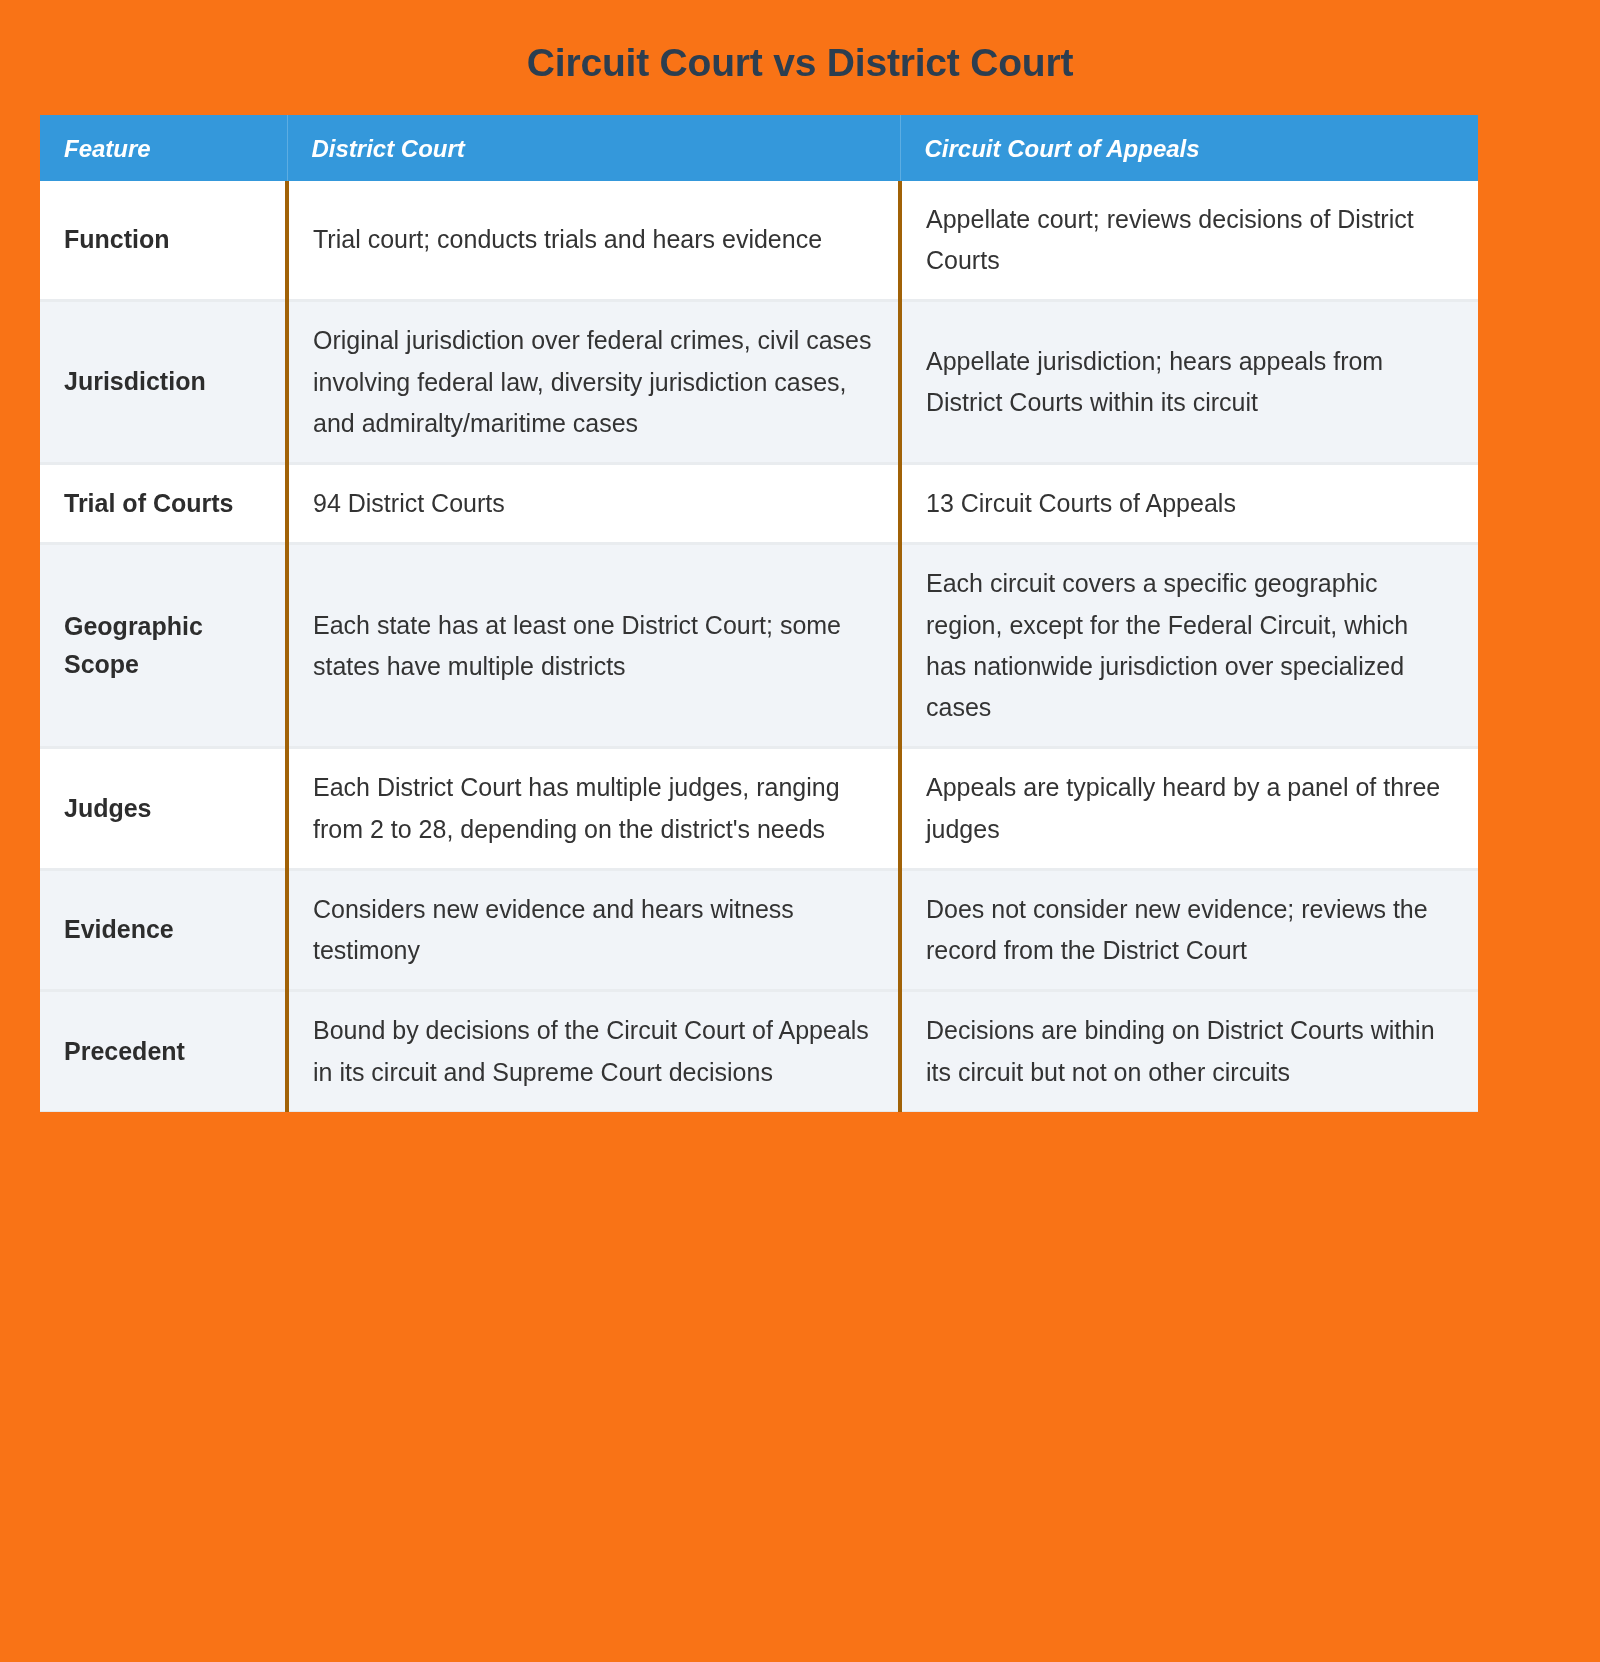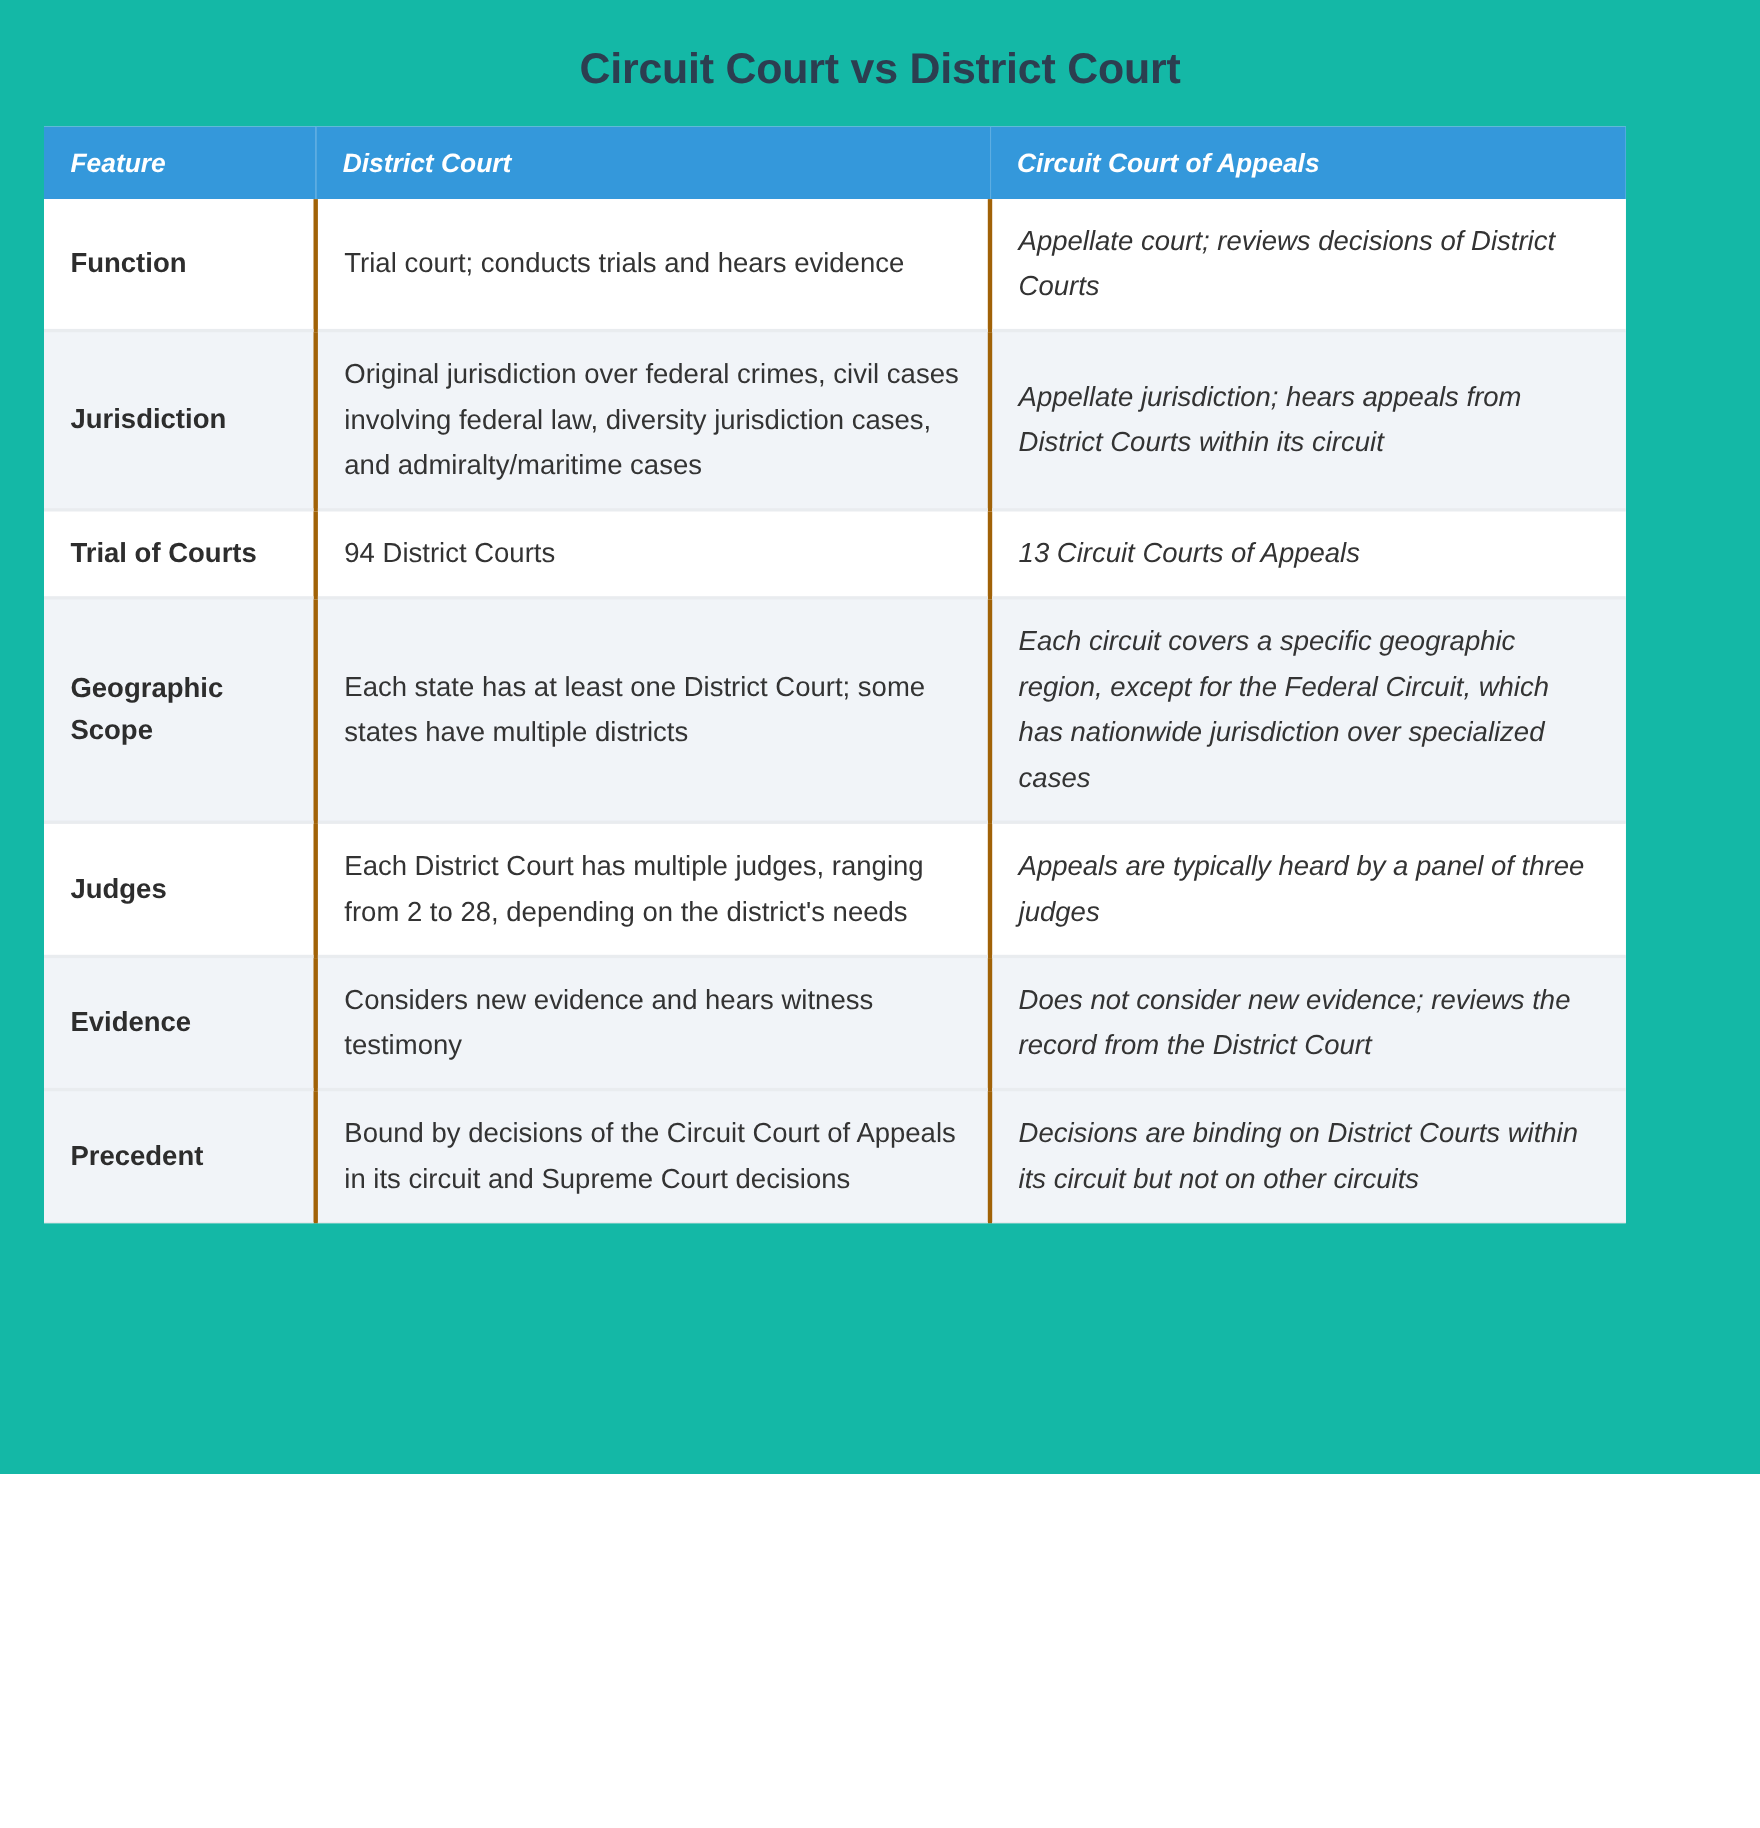--- a/index.html
+++ b/index.html
@@ -8,24 +8,24 @@
     background: #ffffff;
   }
   body {
     width: 1600px;
     height: 1662px;
     font-family: "Liberation Sans", sans-serif;
     -webkit-font-smoothing: antialiased;
   }
   .page {
     width: 1600px;
-    height: 1340px;
+    height: 1662px;
     position: relative;
     box-sizing: border-box;
-    background: #14b8a6;
+    background: #f97316;
   }
   .page-title {
     text-align: center;
     font-size: 39px;
     font-weight: bold;
     color: #2c3e50;
     letter-spacing: -0.2px;
     padding-top: 40px;
     margin: 0 0 28px 0;
     line-height: 1.2;
@@ -65,21 +65,21 @@
     font-size: 25px;
     line-height: 1.65;
     color: #333333;
     vertical-align: middle;
     padding: 18px 24px;
     border-right: 4px solid #a16207;
     border-bottom: 3px solid #e9ecef;
     box-sizing: border-box;
     word-wrap: break-word;
   }
-  table.cmp tbody td:last-child { border-right: none; font-style: italic; }
+  table.cmp tbody td:last-child { border-right: none; }
   table.cmp tbody tr:last-child td { border-bottom: 1px solid #e4e7ea; }
 
   table.cmp tbody td.feature-cell {
     font-weight: bold;
     color: #2d2d2d;
     font-size: 25px;
     line-height: 1.5;
   }
   table.cmp tbody tr.alt td {
     background: #f1f4f8;

